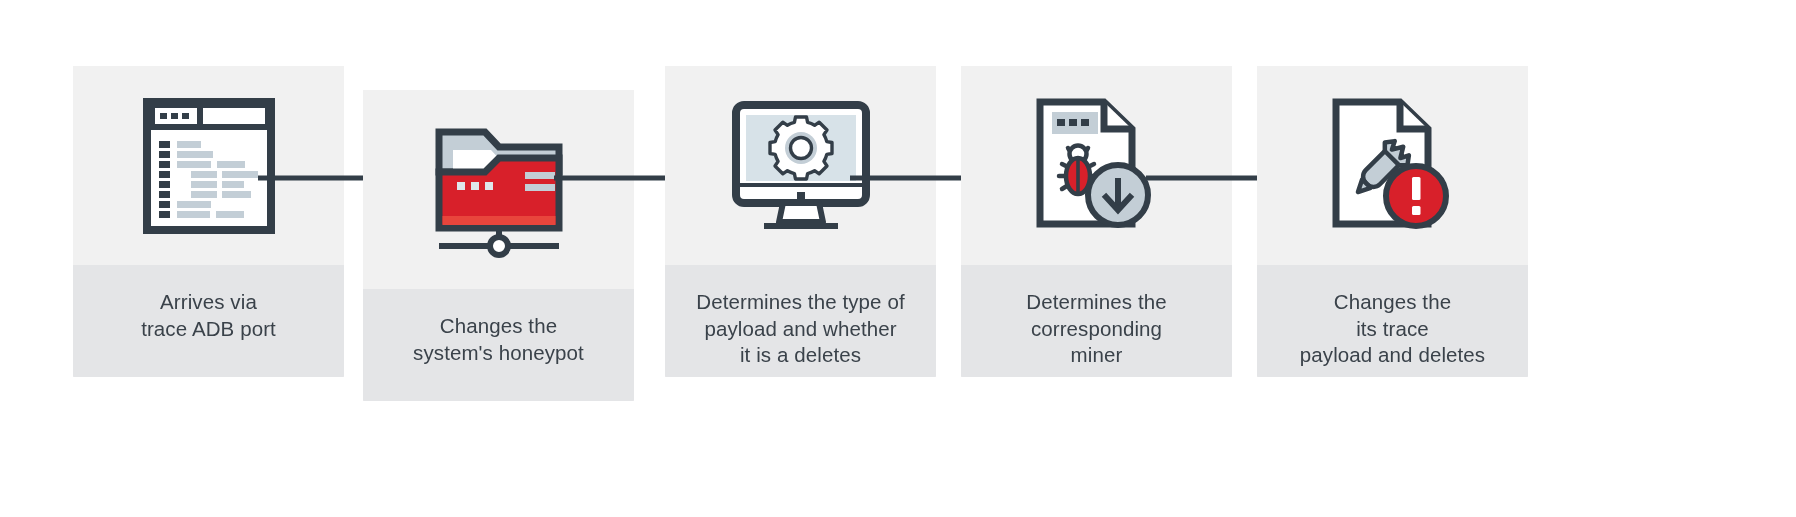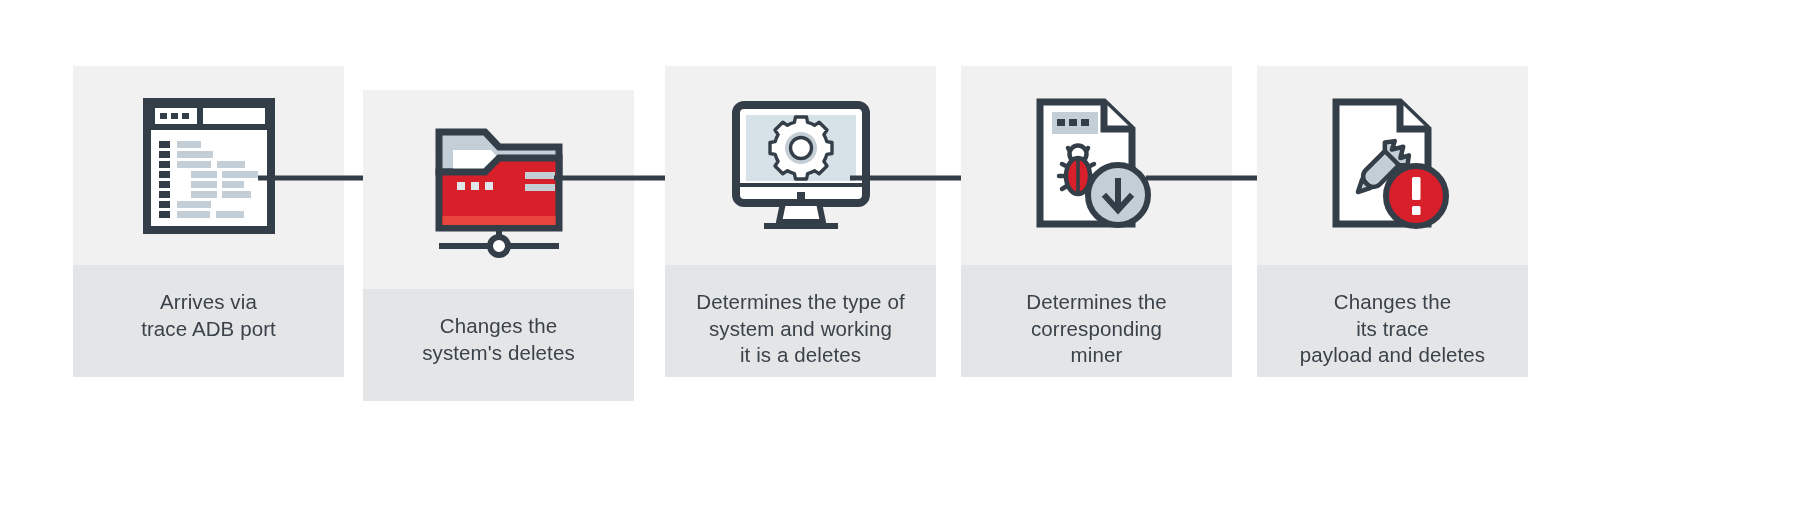--- a/index.html
+++ b/index.html
@@ -157,21 +157,21 @@
           <line x1="70" y1="108" x2="70" y2="124" stroke="#333e48" stroke-width="6"></line>
 
           <line x1="10" y1="126" x2="130" y2="126" stroke="#333e48" stroke-width="6"></line>
 
           <circle cx="70" cy="126" r="9" fill="#ffffff" stroke="#333e48" stroke-width="6"></circle>
         </svg>
       </span>
     </div>
     <div class="card-label">
       <span class="line">Changes the</span>
-      <span class="line">system's deletes</span>
+      <span class="line">system's honeypot</span>
     </div>
   </div>
 
   <div class="arrow" style="left:554px;">
     <span>
       <svg width="145" height="24" viewBox="0 0 145 24">
         <line x1="0" y1="12" x2="132" y2="12" stroke="#333e48" stroke-width="5"></line>
         <polyline points="122,1 136,12 122,23" fill="none" stroke="#333e48" stroke-width="5" stroke-linecap="square" stroke-linejoin="miter"></polyline>
       </svg>
     </span>
@@ -201,21 +201,21 @@
           </g>
 
           <path d="M52 103 L48 122 H92 L88 103 Z" fill="#ffffff" stroke="#333e48" stroke-width="6" stroke-linejoin="round"></path>
 
           <line x1="33" y1="126" x2="107" y2="126" stroke="#333e48" stroke-width="6"></line>
         </svg>
       </span>
     </div>
     <div class="card-label">
       <span class="line">Determines the type of</span>
-      <span class="line">system and working</span>
+      <span class="line">payload and whether</span>
       <span class="line">it is a deletes</span>
     </div>
   </div>
 
   <div class="arrow" style="left:850px;">
     <span>
       <svg width="145" height="24" viewBox="0 0 145 24">
         <line x1="0" y1="12" x2="132" y2="12" stroke="#333e48" stroke-width="5"></line>
         <polyline points="122,1 136,12 122,23" fill="none" stroke="#333e48" stroke-width="5" stroke-linecap="square" stroke-linejoin="miter"></polyline>
       </svg>

